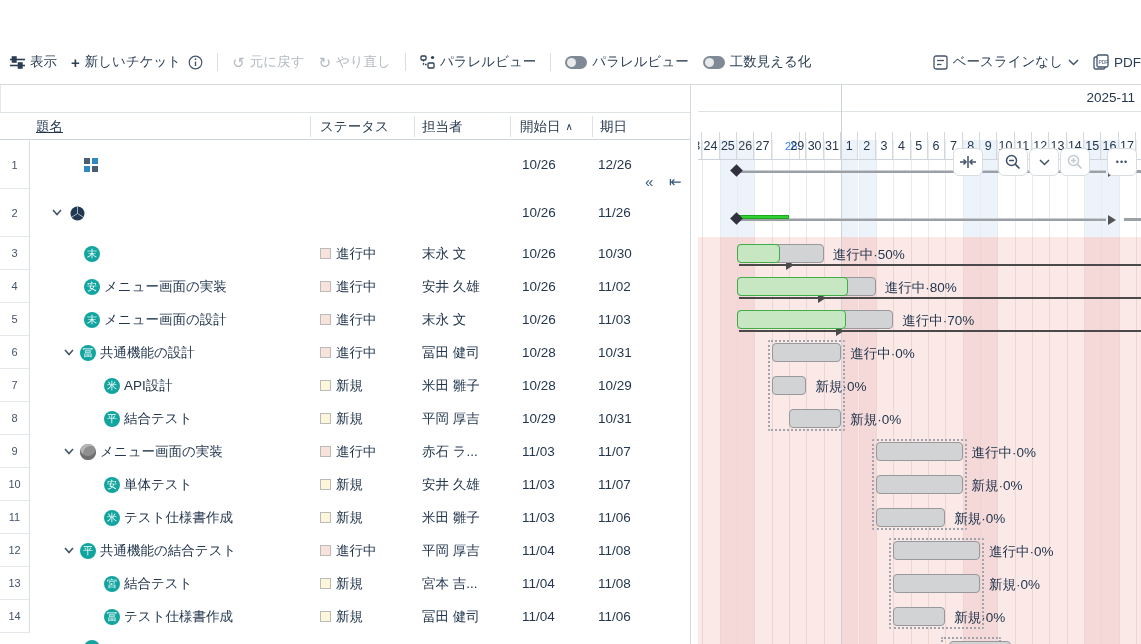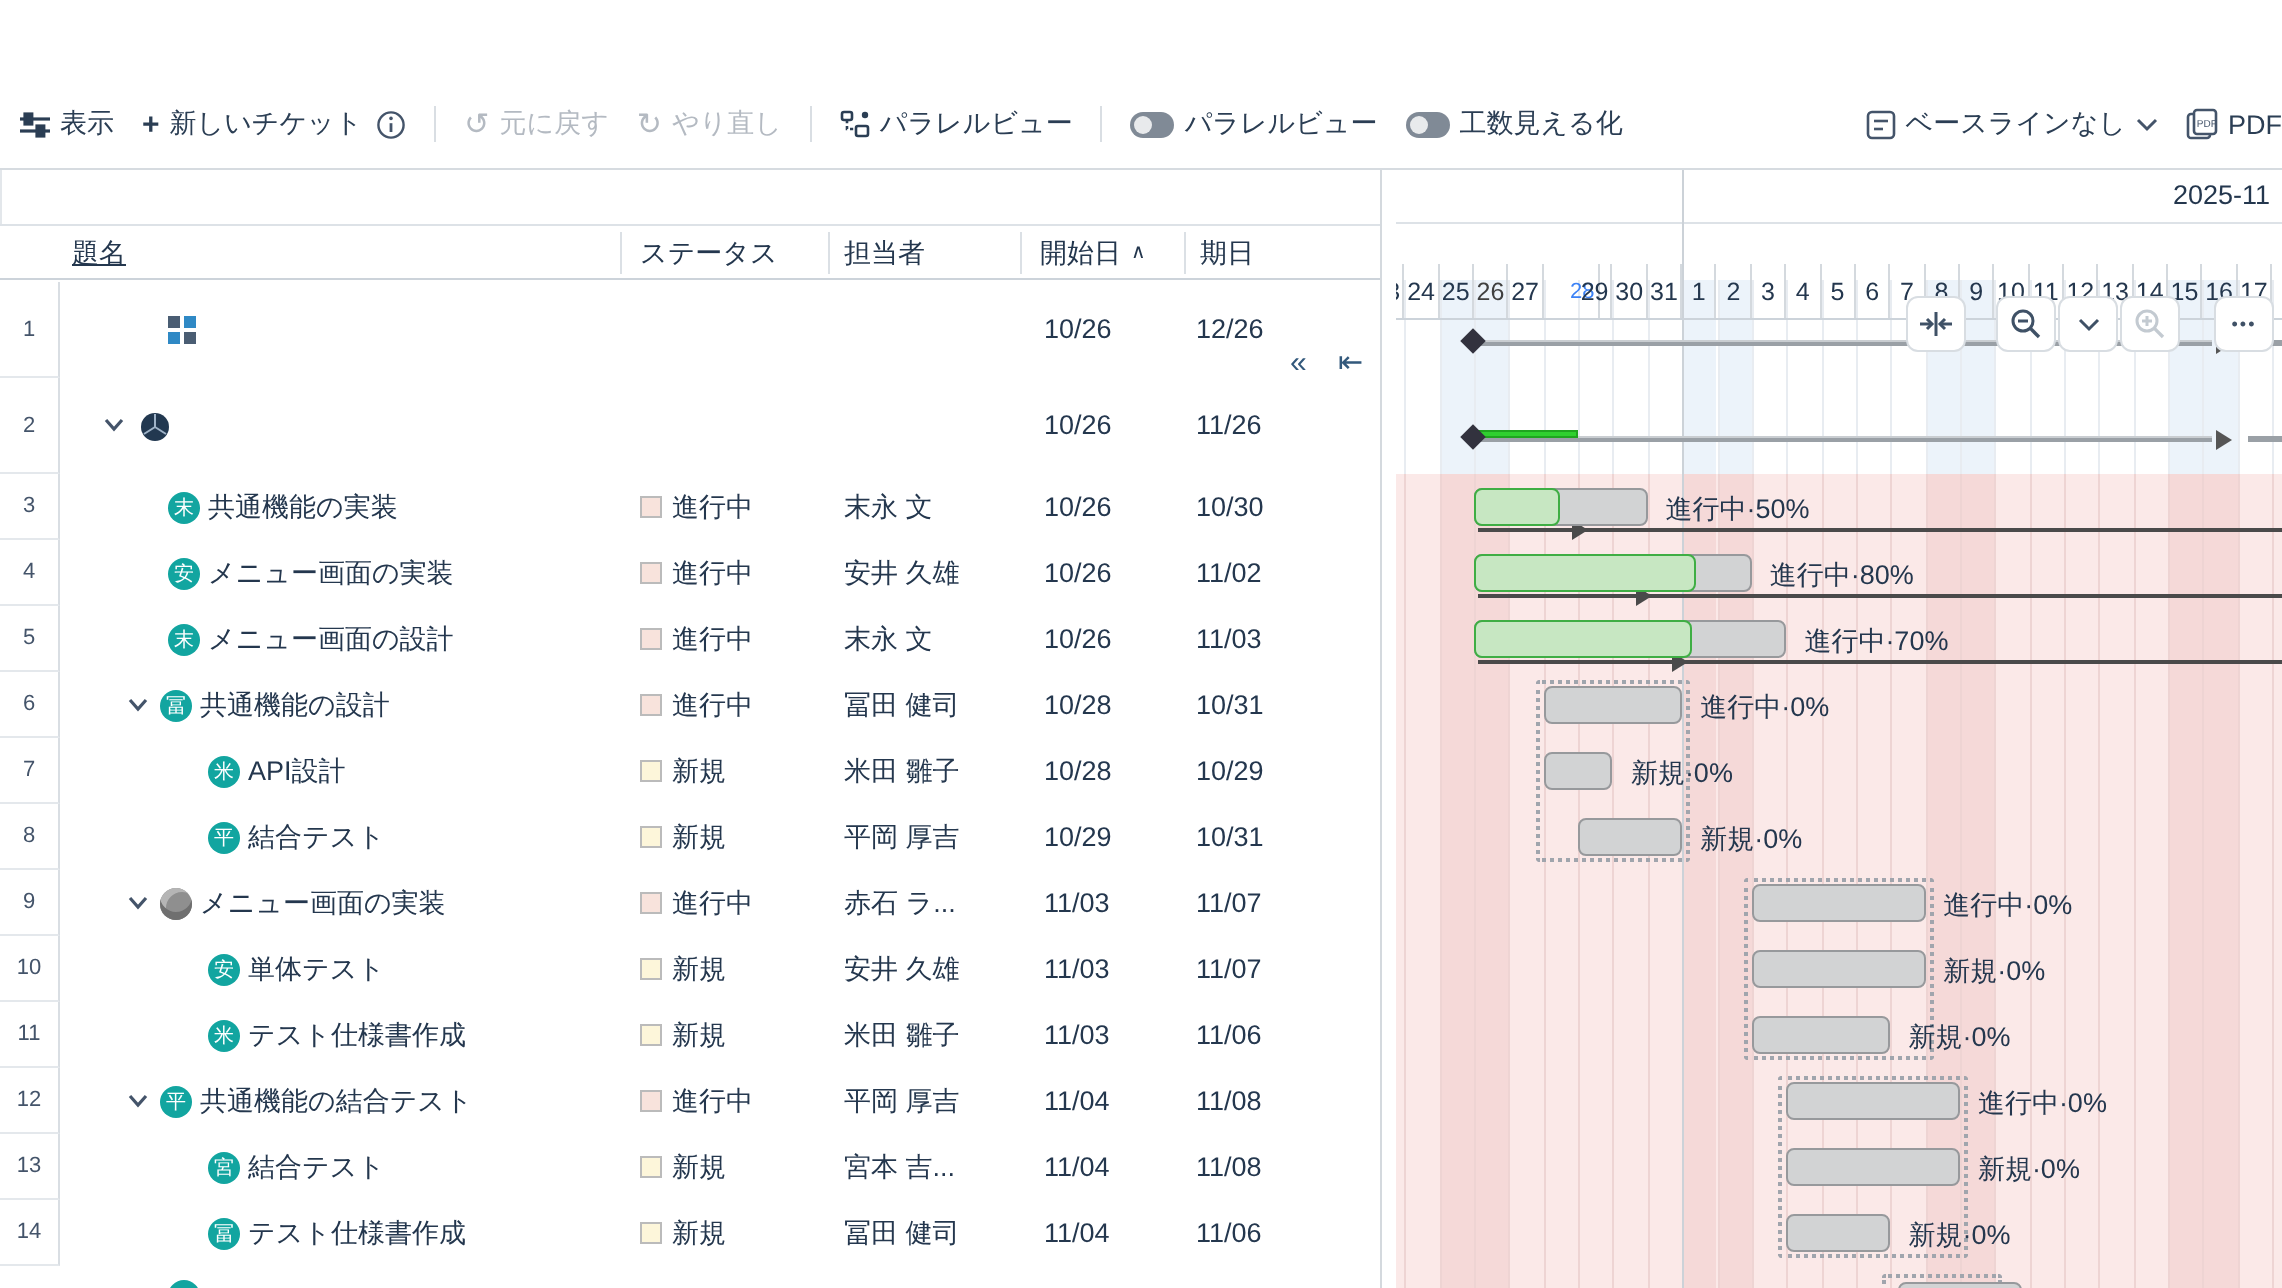--- a/index.html
+++ b/index.html
@@ -366,21 +366,20 @@
             <path d="M7.5 1v6.5L2 11" stroke="#9fb3c8" stroke-width="1" fill="none"></path>
             <path d="M7.5 7.5L13 11" stroke="#9fb3c8" stroke-width="1" fill="none"></path>
           </svg>
         </div>
         <div class="abs cell-text" style="left: 522px; top: 0px; line-height: 48px;">10/26</div>
         <div class="abs cell-text" style="left: 598px; top: 0px; line-height: 48px;">11/26</div>
       </div>
       <div class="abs" style="left: 0px; top: 237px; width: 690px; height: 33px;">
         <div class="abs num-cell" style="top: 0px; height: 33px;">3</div>
         <div class="abs avatar" style="left: 84px; top: 8.5px; background: rgb(18, 165, 160);">末</div>
-        <div class="abs cell-text" style="left: 104px; top: 0px; line-height: 33px; max-width: 201px; color: rgb(36, 55, 78); cursor: pointer;">共通機能の実装</div>
         <div class="abs cell-text" style="left: 320px; top: 0px; line-height: 33px;"><span class="status-sq" style="background: rgb(248, 227, 220);"></span>進行中</div>
         <div class="abs cell-text" style="left: 422px; top: 0px; line-height: 33px; max-width: 85px;">末永 文</div>
         <div class="abs cell-text" style="left: 522px; top: 0px; line-height: 33px;">10/26</div>
         <div class="abs cell-text" style="left: 598px; top: 0px; line-height: 33px;">10/30</div>
       </div>
       <div class="abs" style="left: 0px; top: 270px; width: 690px; height: 33px;">
         <div class="abs num-cell" style="top: 0px; height: 33px;">4</div>
         <div class="abs avatar" style="left: 84px; top: 8.5px; background: rgb(18, 165, 160);">安</div>
         <div class="abs cell-text" style="left: 104px; top: 0px; line-height: 33px; max-width: 201px; color: rgb(36, 55, 78); cursor: pointer;">メニュー画面の実装</div>
         <div class="abs cell-text" style="left: 320px; top: 0px; line-height: 33px;"><span class="status-sq" style="background: rgb(248, 227, 220);"></span>進行中</div>

